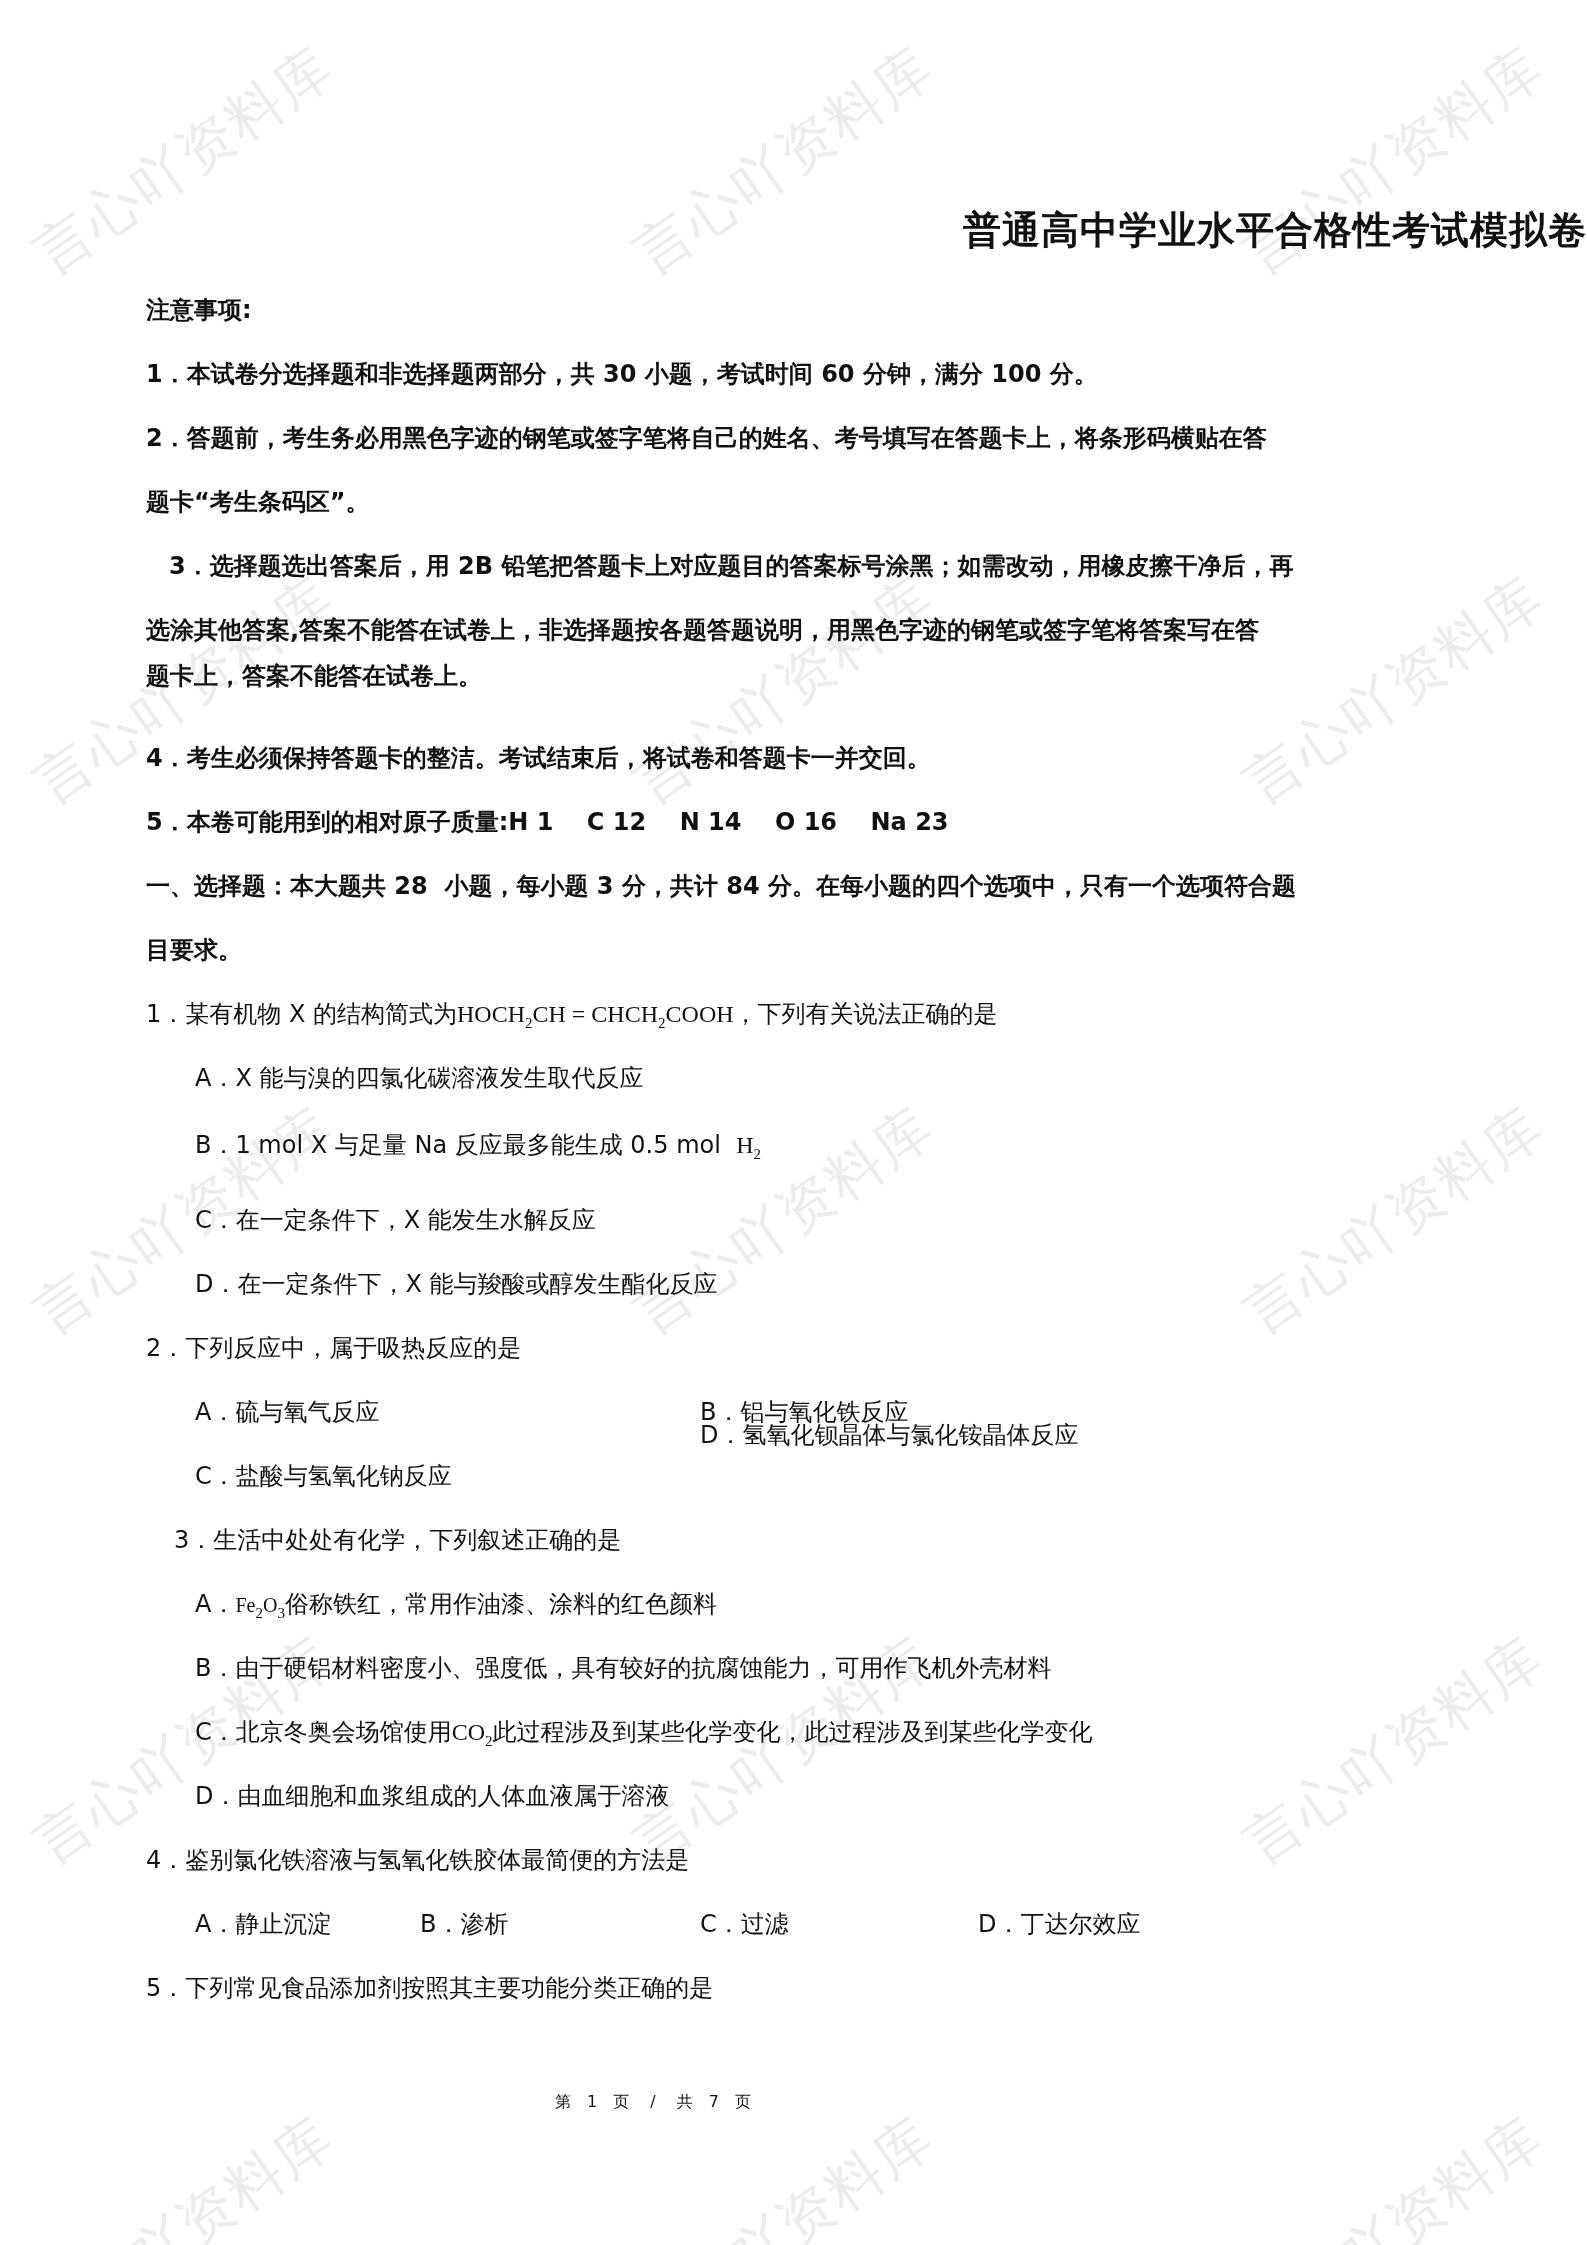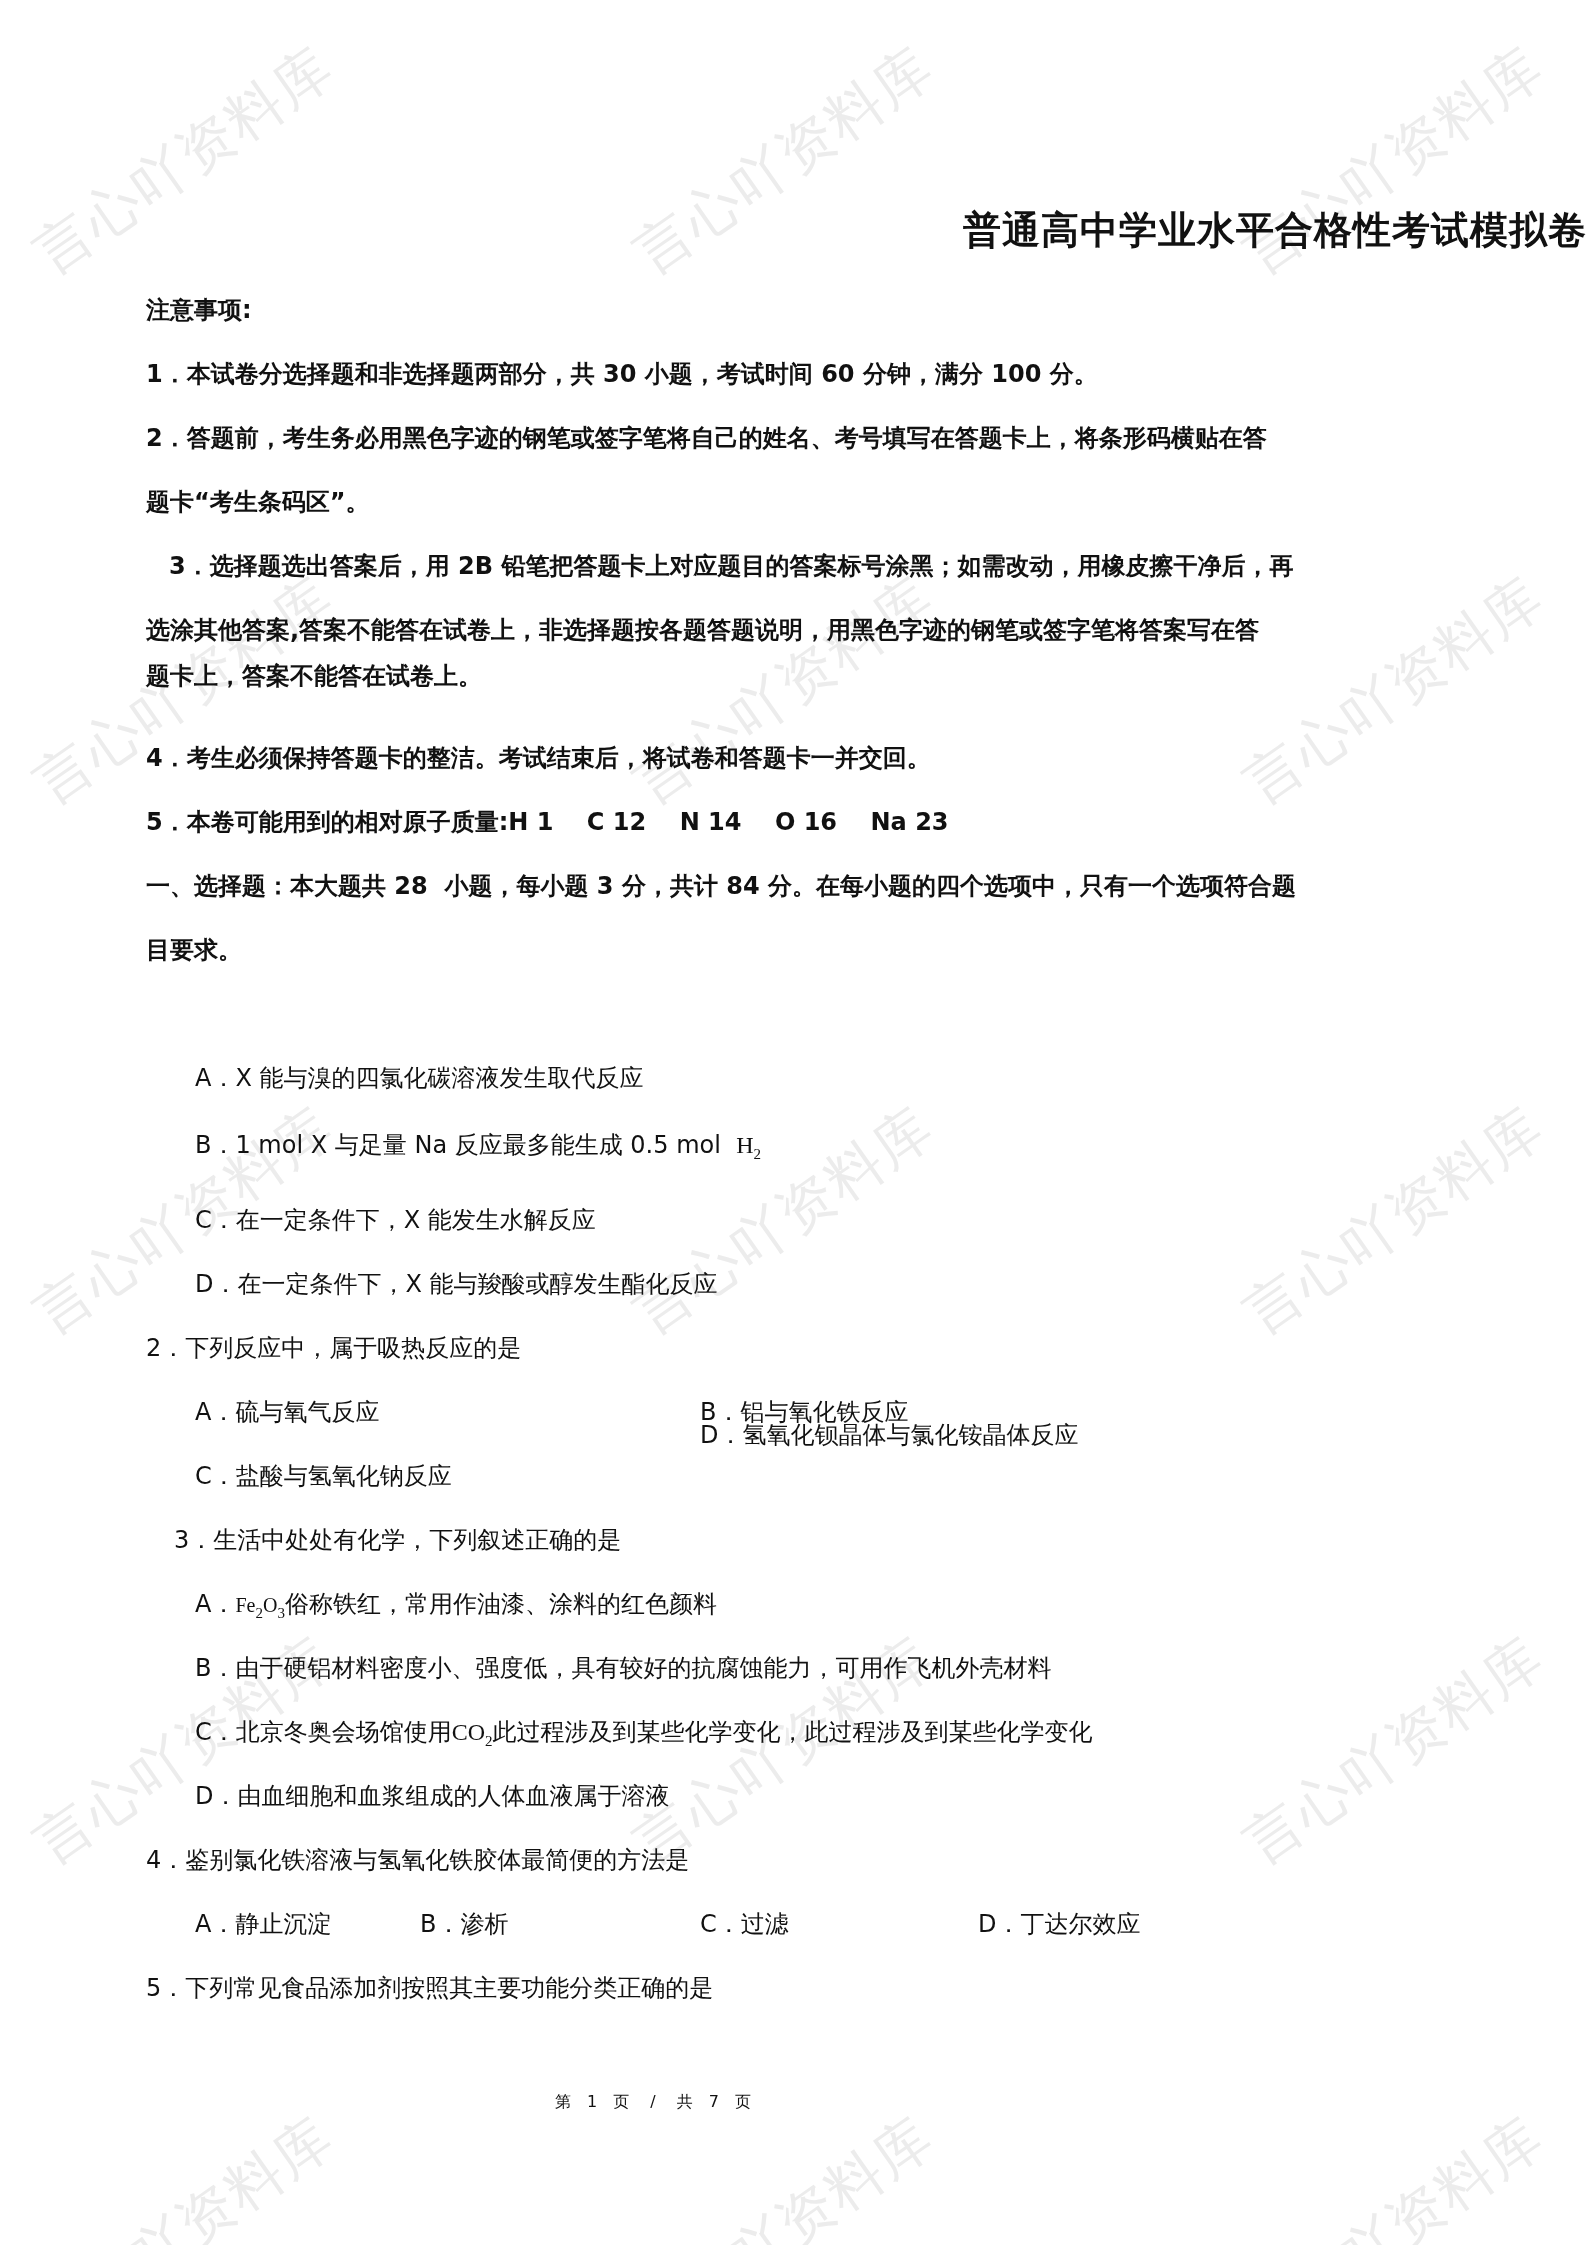--- a/index.html
+++ b/index.html
@@ -61,20 +61,23 @@
   <div class="line b" style="top:487px;">题卡“考生条码区”。</div>
   <div class="line b" style="top:551px;margin-left:23px;">3．选择题选出答案后，用 2B 铅笔把答题卡上对应题目的答案标号涂黑；如需改动，用橡皮擦干净后，再</div>
   <div class="line b" style="top:615px;">选涂其他答案,答案不能答在试卷上，非选择题按各题答题说明，用黑色字迹的钢笔或签字笔将答案写在答</div>
   <div class="line b" style="top:661px;">题卡上，答案不能答在试卷上。</div>
   <div class="line b" style="top:743px;">4．考生必须保持答题卡的整洁。考试结束后，将试卷和答题卡一并交回。</div>
   <div class="line b" style="top:807px; white-space:pre;">5．本卷可能用到的相对原子质量:H 1    C 12    N 14    O 16    Na 23</div>
 
   <div class="line b" style="top:871px; white-space:pre;">一、选择题：本大题共 28  小题，每小题 3 分，共计 84 分。在每小题的四个选项中，只有一个选项符合题</div>
   <div class="line b" style="top:935px;">目要求。</div>
 
+  <div class="line" style="top:999px;">
+    <span>1．某有机物 X 的结构简式为</span><span class="serif"><span>HOCH</span><sub>2</sub><span>CH = CHCH</span><sub>2</sub><span>COOH</span></span><span>，下列有关说法正确的是</span>
+  </div>
   <div class="line opt" style="top:1063px;">A．X 能与溴的四氯化碳溶液发生取代反应</div>
   <div class="line opt" style="top:1130px;">
     <span>B．1 mol X 与足量 Na 反应最多能生成 0.5 mol</span>&nbsp;&nbsp;<span class="serif"><span>H</span><sub>2</sub></span>
   </div>
   <div class="line opt" style="top:1205px;">C．在一定条件下，X 能发生水解反应</div>
   <div class="line opt" style="top:1269px;">D．在一定条件下，X 能与羧酸或醇发生酯化反应</div>
 
   <div class="line" style="top:1333px;">2．下列反应中，属于吸热反应的是</div>
   <div class="line opt" style="top:1397px;">A．硫与氧气反应</div>
   <div class="line" style="top:1397px; left:700px;">B．铝与氧化铁反应</div>

